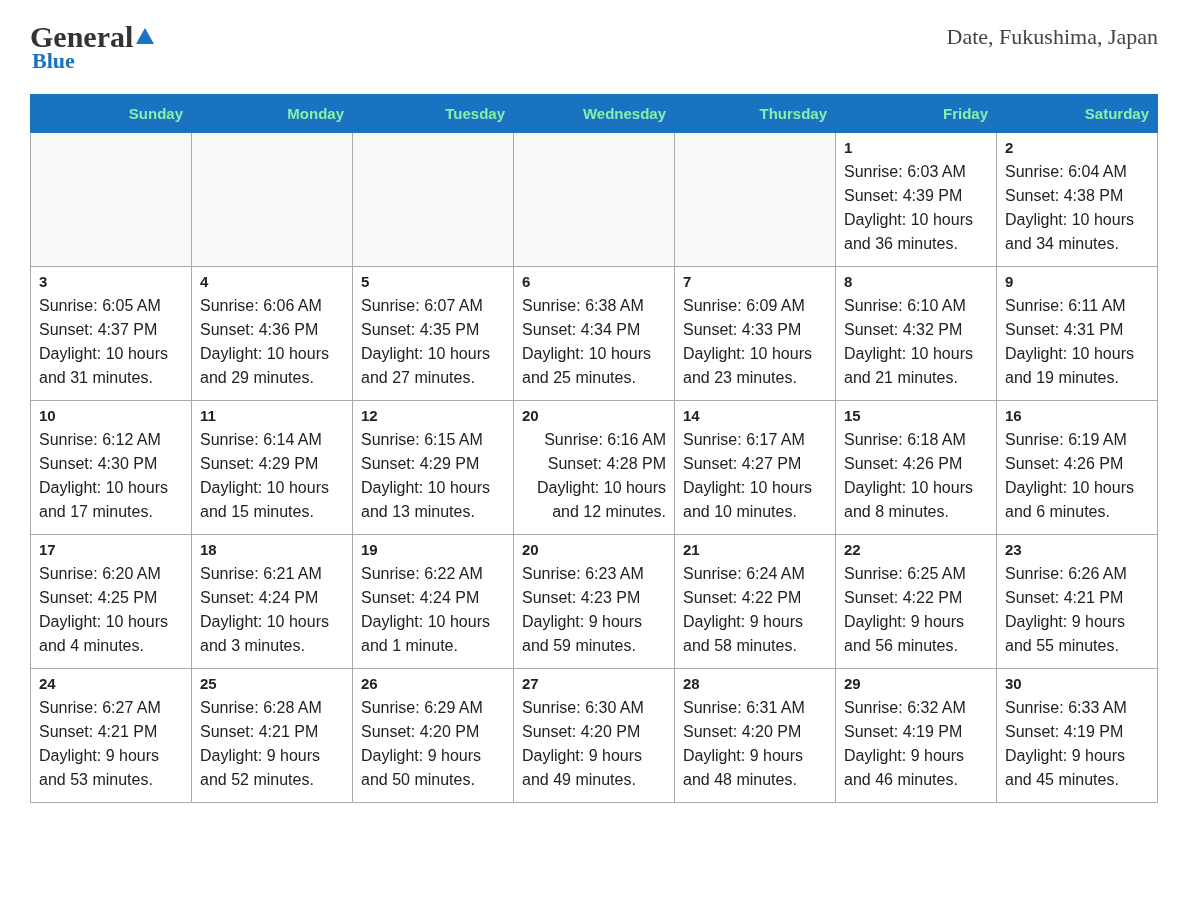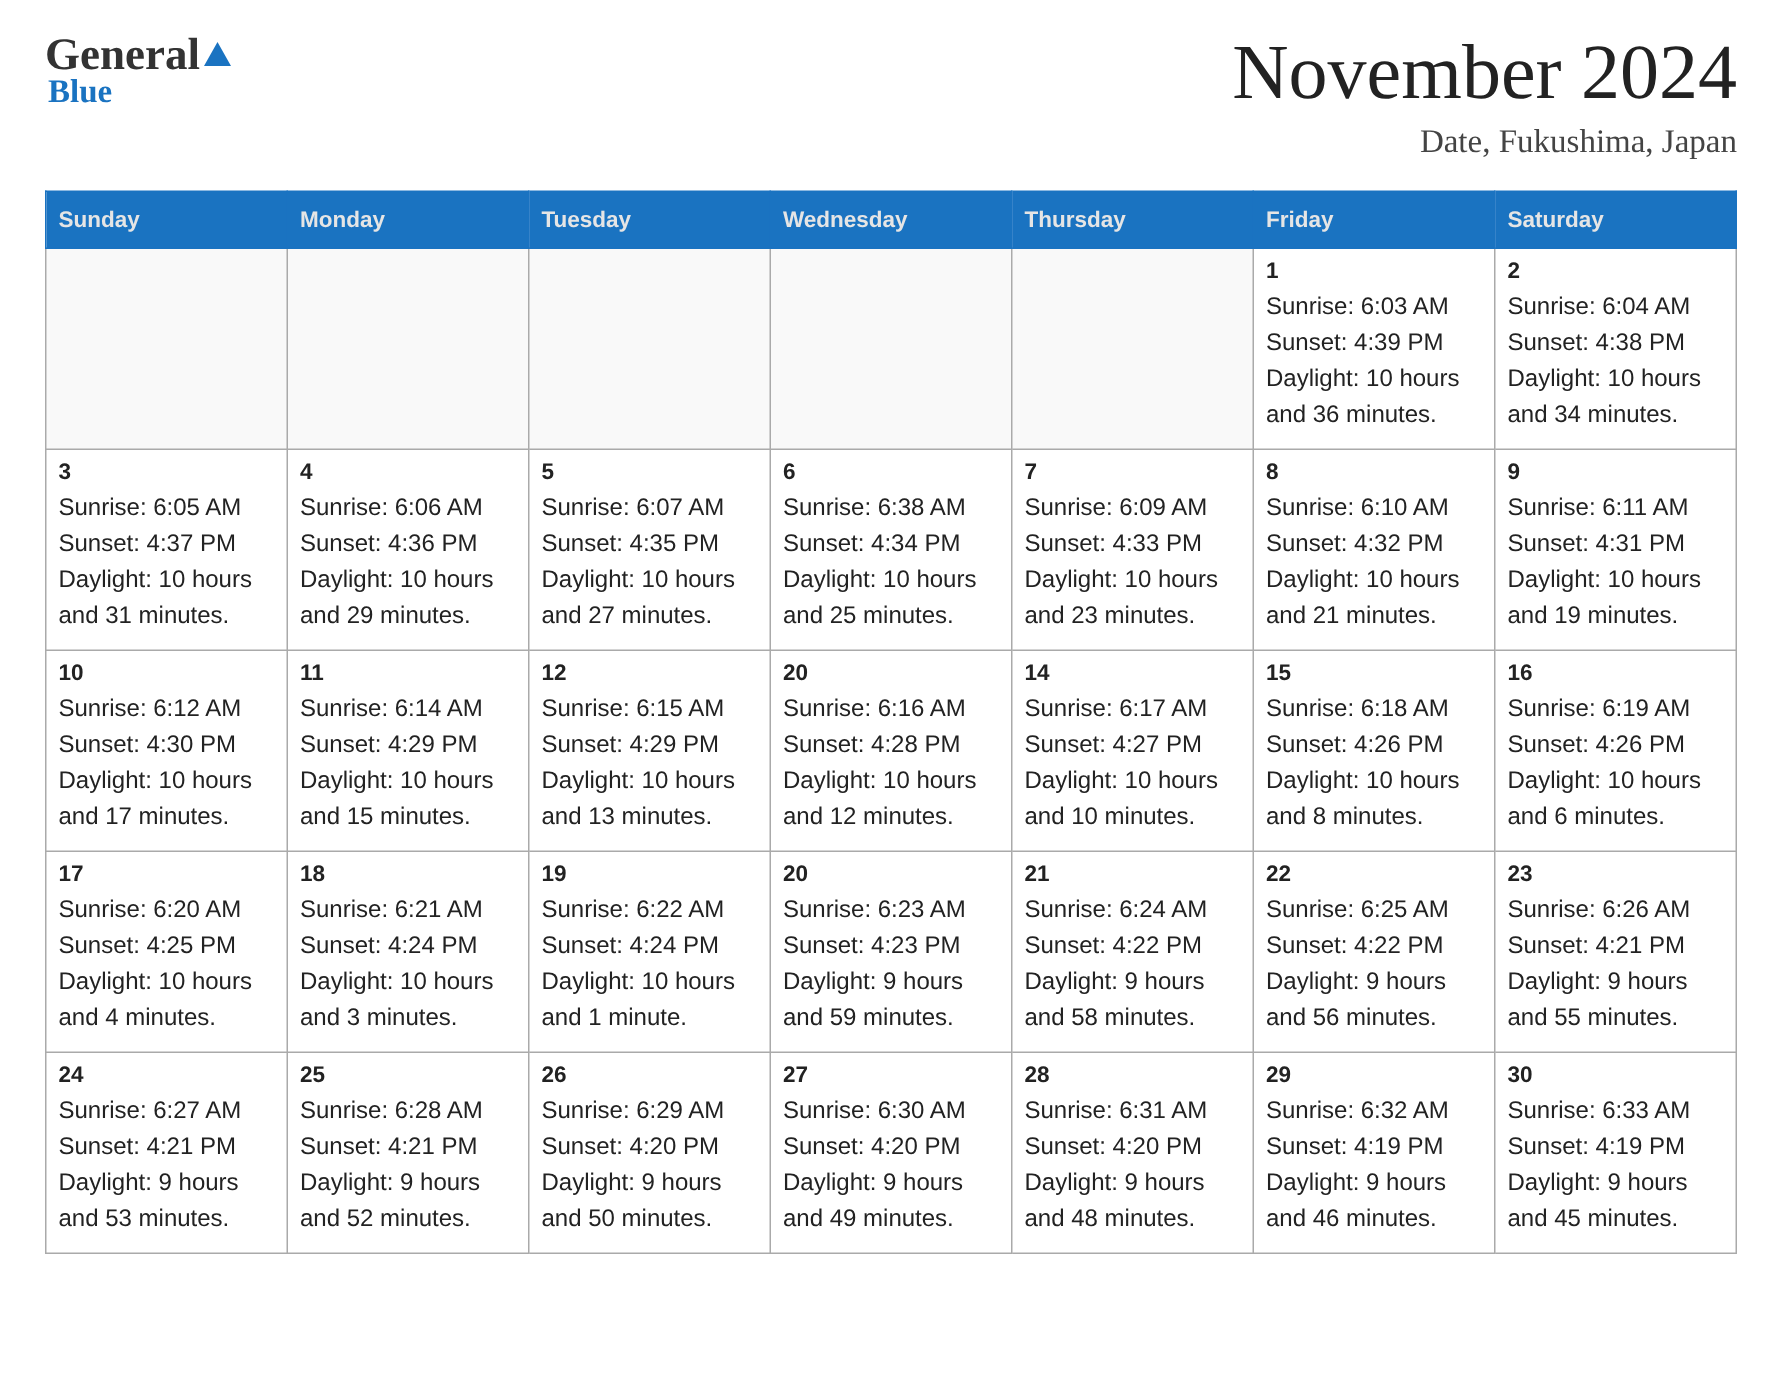--- a/index.html
+++ b/index.html
@@ -43,25 +43,25 @@
       color: #444;
       margin-top: 4px;
     }
     table {
       width: 100%;
       border-collapse: collapse;
       table-layout: fixed;
     }
     thead th {
       background-color: #1a73c1;
-      color: #e5e5e5;
+      color: #86efac;
       font-size: 15px;
       font-weight: bold;
       padding: 10px 8px;
-      text-align: left;
+      text-align: right;
       border: 1px solid #1a73c1;
     }
     tbody td {
       vertical-align: top;
       padding: 6px 8px 10px 8px;
       border: 1px solid #aaa;
       font-size: 12.5px;
       color: #222;
       height: 110px;
     }
@@ -88,21 +88,20 @@
 
 <div class="header">
   <div class="logo">
     <div class="logo-text">
       <span style="color:#333; font-size:30px; font-weight:bold;">General</span>
       <span style="display:inline-block; width:0; height:0; border-left:9px solid transparent; border-right:9px solid transparent; border-bottom:16px solid #1a73c1; margin-left:3px; margin-bottom:2px;"></span>
     </div>
     <div style="color:#1a73c1; font-size:22px; font-weight:bold; margin-top:-6px; margin-left:2px;">Blue</div>
   </div>
   <div class="title-block">
-    <div class="main-title">November 2024</div>
     <div class="subtitle">Date, Fukushima, Japan</div>
   </div>
 </div>
 
 <table>
   <thead>
     <tr>
       <th>Sunday</th>
       <th>Monday</th>
       <th>Tuesday</th>
@@ -190,21 +189,21 @@
 Daylight: 10 hours and 15 minutes.</div>
         </td>
         <td>
           <div class="day-num">12</div>
           <div class="day-info" style="white-space: pre-line;">Sunrise: 6:15 AM
 Sunset: 4:29 PM
 Daylight: 10 hours and 13 minutes.</div>
         </td>
         <td>
           <div class="day-num">20</div>
-          <div class="day-info" style="white-space: pre-line;">Sunrise: 6:16 AM
+          <div class="day-info" style="white-space: pre-line; text-align: right;">Sunrise: 6:16 AM
 Sunset: 4:28 PM
 Daylight: 10 hours and 12 minutes.</div>
         </td>
         <td>
           <div class="day-num">14</div>
           <div class="day-info" style="white-space: pre-line;">Sunrise: 6:17 AM
 Sunset: 4:27 PM
 Daylight: 10 hours and 10 minutes.</div>
         </td>
         <td>

